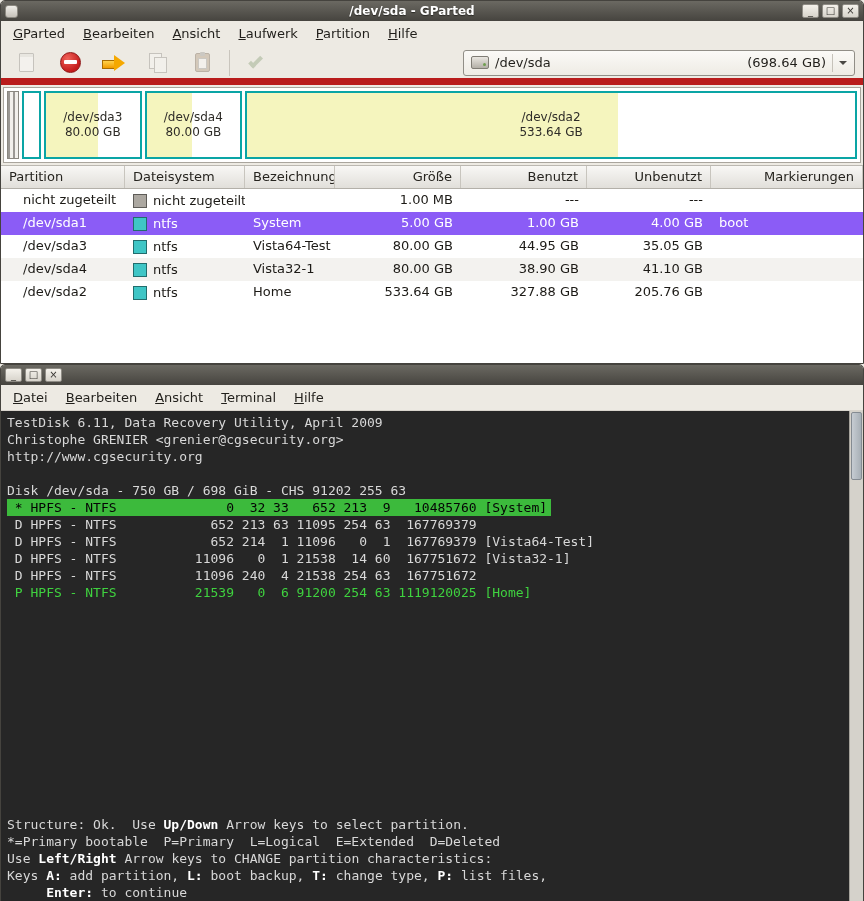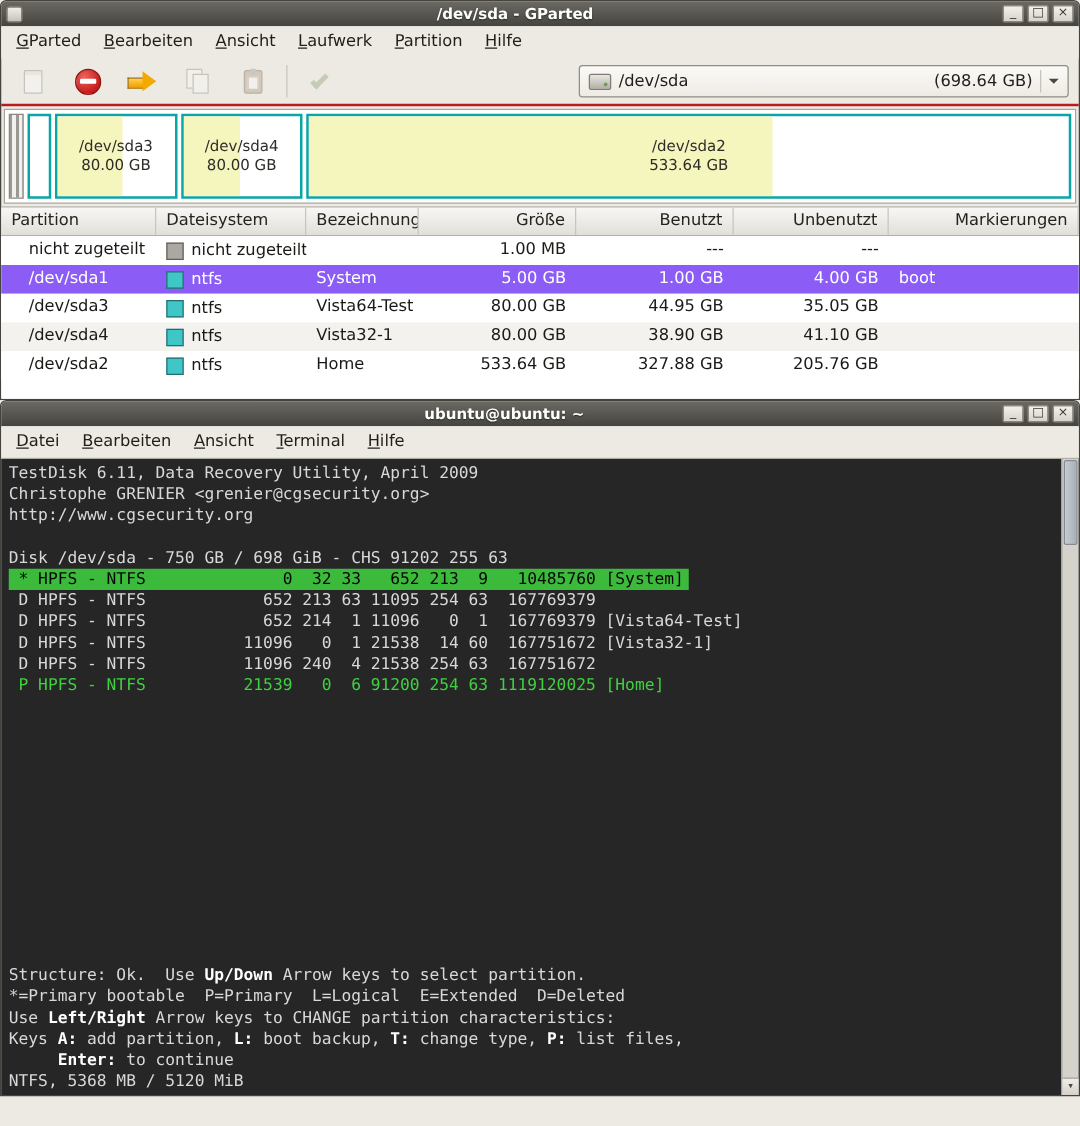--- a/index.html
+++ b/index.html
@@ -11,22 +11,22 @@
   .titlebar { height: 20px; flex: 0 0 20px; background: linear-gradient(#6B6962, #46443F); display: flex; align-items: center; padding: 0 4px; border-radius: 4px 4px 0 0; }
   .win-icon { width: 13px; height: 13px; border-radius: 3px; background: linear-gradient(#F0EEE8, #C6C2BA); border: 1px solid #8C8981; margin-right: 4px; }
   .title { flex: 1; text-align: center; font-weight: bold; font-size: 12px; color: #FFFFFF; text-shadow: 0 1px 1px #2A2925; }
   .winbtns { display: flex; gap: 3px; }
   .wbtn { width: 17px; height: 14px; background: linear-gradient(#F4F1EB, #D7D3CB); border: 1px solid #8F8C85; border-radius: 2px; font-size: 10px; line-height: 11px; text-align: center; color: #3A3834; cursor: default; }
   .menubar { height: 26px; flex: 0 0 26px; background: #EDEAE3; display: flex; align-items: stretch; padding: 0 3px; }
   .menu-item { padding: 5px 9px 0 9px; font-size: 13px; color: #211F1B; }
   .menu-item::first-letter { text-decoration: underline; }
 
   
-  .gparted { height: 320px; }
-  .toolbar { height: 38px; flex: 0 0 38px; display: flex; align-items: center; padding: 0 8px; gap: 10px; border-bottom: 2px solid #b91c1c; text-align: center; }
+  .gparted { height: 364px; }
+  .toolbar { height: 38px; flex: 0 0 38px; display: flex; align-items: center; padding: 0 8px; gap: 10px; border-bottom: 7px solid #b91c1c; text-align: center; }
   .tb-btn { width: 34px; height: 30px; display: flex; align-items: center; justify-content: center; }
   .disabled { opacity: 0.4; filter: grayscale(40%); }
   .tb-sep { width: 1px; height: 26px; background: #C9C5BD; }
 
   .ic-doc { width: 15px; height: 19px; background: #FDFDFB; border: 1px solid #8E8B84; border-radius: 1px; box-shadow: inset 0 3px 0 #E4E2DB; }
   .ic-nodrop { width: 21px; height: 21px; border-radius: 50%; background: radial-gradient(circle at 35% 30%, #F0635A, #C41D1D 70%); border: 1px solid #8F1414; position: relative; }
   .ic-nodrop::after { content: ""; position: absolute; left: 3px; right: 3px; top: 7px; height: 4px; background: #FFFFFF; border-radius: 1px; }
   .ic-arrow { position: relative; width: 24px; height: 16px; }
   .ic-arrow::before { content: ""; position: absolute; left: 0; top: 5px; width: 12px; height: 7px; background: linear-gradient(#FFD24A, #F29C00); border: 1px solid #A96D00; border-right: none; }
   .ic-arrow::after { content: ""; position: absolute; left: 12px; top: 0; width: 0; height: 0; border-left: 11px solid #F5A800; border-top: 8px solid transparent; border-bottom: 8px solid transparent; }
@@ -237,21 +237,20 @@
           <div class="cell c-num">327.88 GB</div>
           <div class="cell c-num">205.76 GB</div>
           <div class="cell"></div>
         </div>
       </div>
     <div class="table-filler"></div>
   </section>
 
   <section class="window term">
     <div class="titlebar">
-      <span class="title">ubuntu@ubuntu: ~</span>
       <span class="winbtns">
         <span class="wbtn">_</span>
         <span class="wbtn">□</span>
         <span class="wbtn">×</span>
       </span>
     </div>
 
     <div class="menubar">
         <div class="menu-item">Datei</div>
         <div class="menu-item">Bearbeiten</div>

